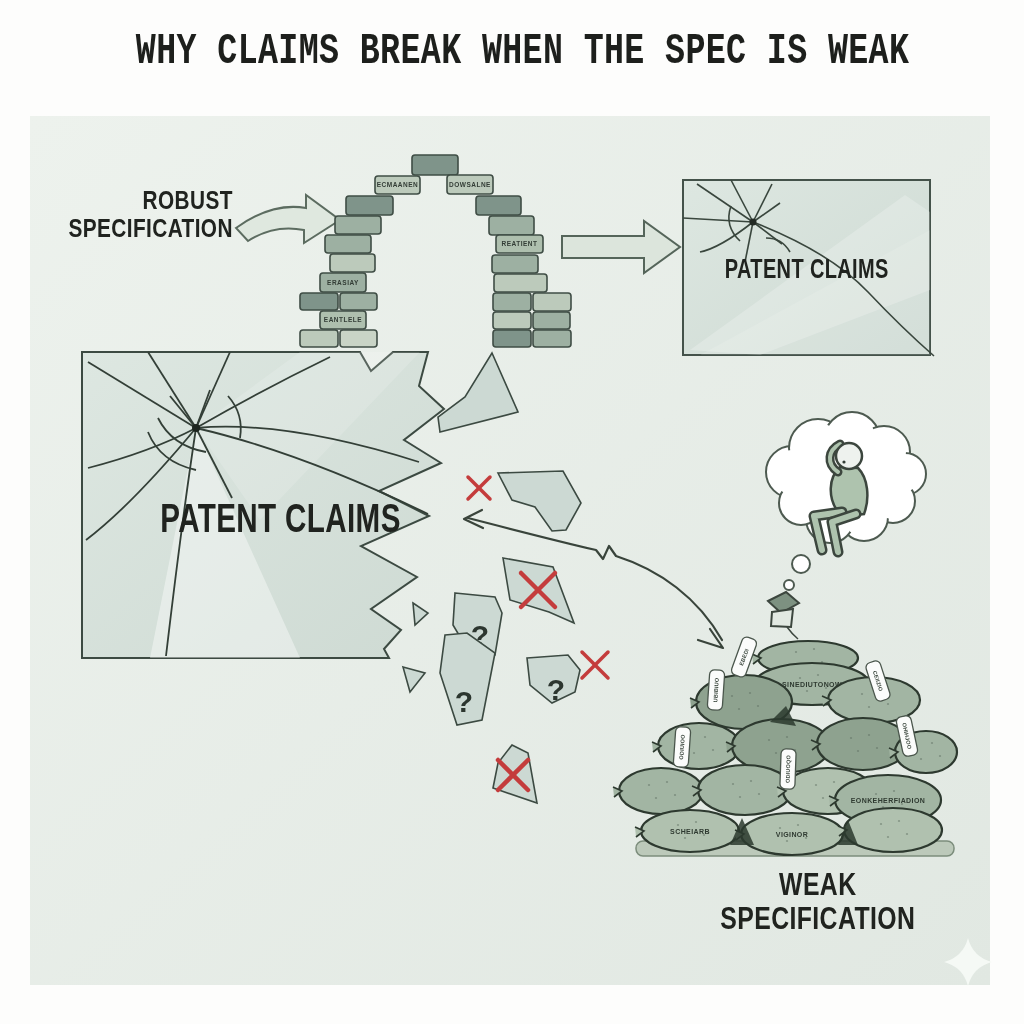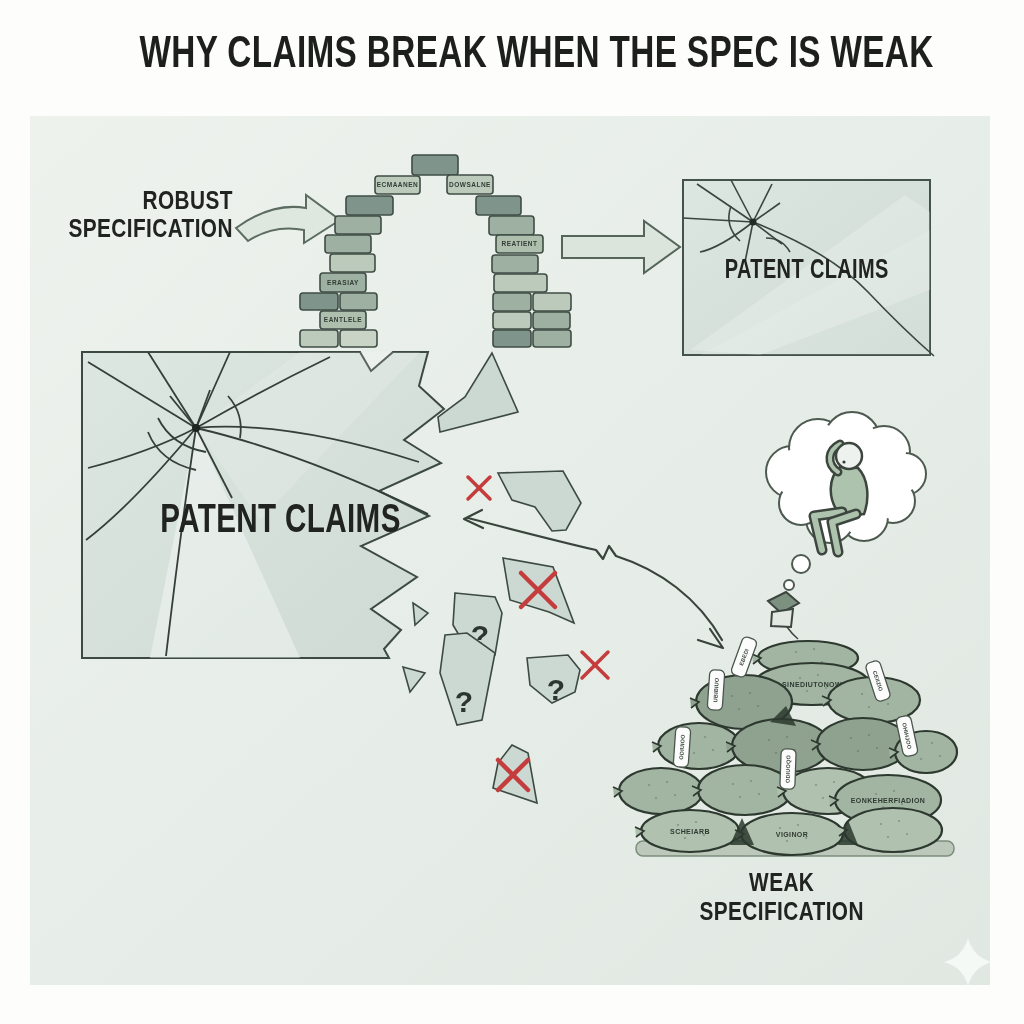--- a/index.html
+++ b/index.html
@@ -2,25 +2,25 @@
 <html><head>
 <meta charset="utf-8">
 <style>
   html,body{margin:0;padding:0;background:#ffffff;}
   .stage{position:relative;width:1024px;height:1024px;background:#fdfdfc;overflow:hidden;
          font-family:"Liberation Sans",sans-serif;}
   .stage svg{position:absolute;left:0;top:0;}
   .txt{position:absolute;color:#20231f;text-align:center;z-index:5;}
   .condensed{display:inline-block;transform:scaleX(.74);transform-origin:center;
              font-weight:bold;white-space:nowrap;letter-spacing:.5px;}
-  .title{left:0;top:26px;width:1024px;font-size:45px;color:#1d1f1c;}
+  .title{left:0;top:26px;width:1024px;font-size:45px;color:#1d1f1c;font-family:Liberation Mono, monospace;}
   .robust{left:48px;top:186px;width:200px;font-size:26px;line-height:1.08;text-align:right;}
   .intactLbl{left:683px;top:254px;width:247px;font-size:27px;}
   .brokenLbl{left:118px;top:496px;width:322px;font-size:40px;}
-  .weak{left:660px;top:868px;width:244px;font-size:26px;line-height:1.1;}
+  .weak{left:696px;top:868px;width:244px;font-size:31px;line-height:1.1;}
   .line{display:block;}
   
   .bricklbl{font:bold 6.5px "Liberation Sans",sans-serif;fill:#333d36;text-anchor:middle;letter-spacing:.5px;}
   .baglbl{font:bold 7px "Liberation Sans",sans-serif;fill:#2f3a31;text-anchor:middle;letter-spacing:.4px;}
   .taglbl{font:bold 5.5px "Liberation Sans",sans-serif;fill:#3a463c;text-anchor:middle;letter-spacing:.2px;}
   .qmark{font:bold 30px "Liberation Sans",sans-serif;text-anchor:middle;}
 </style>
 </head>
 <body>
 

